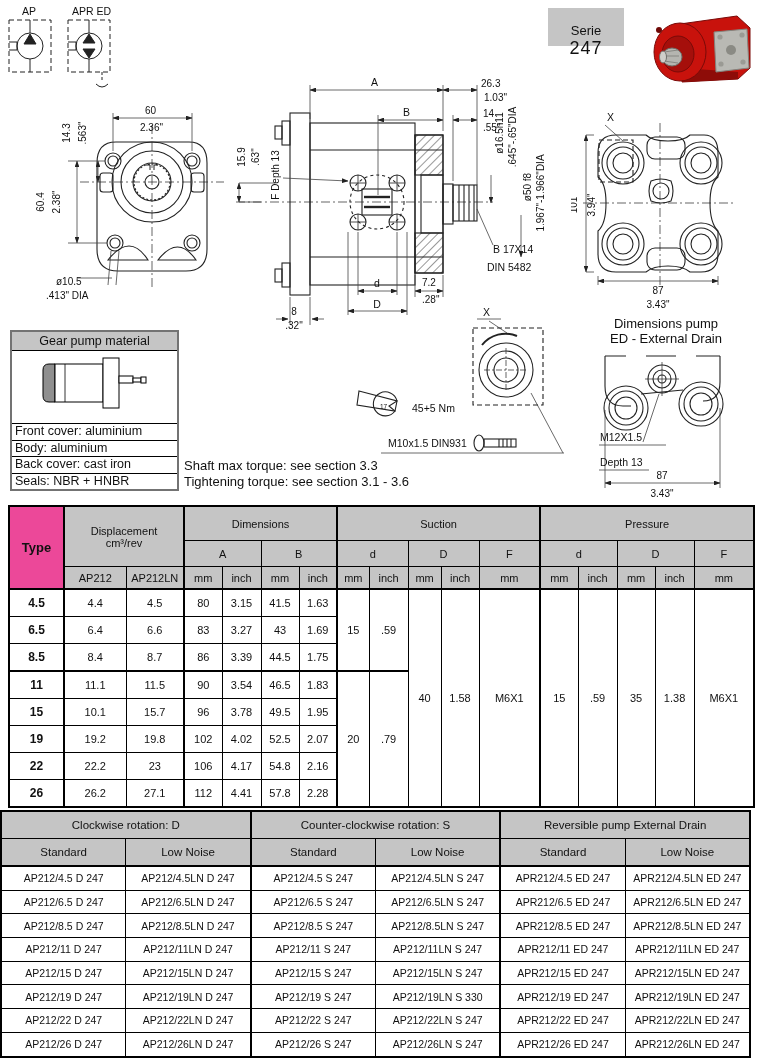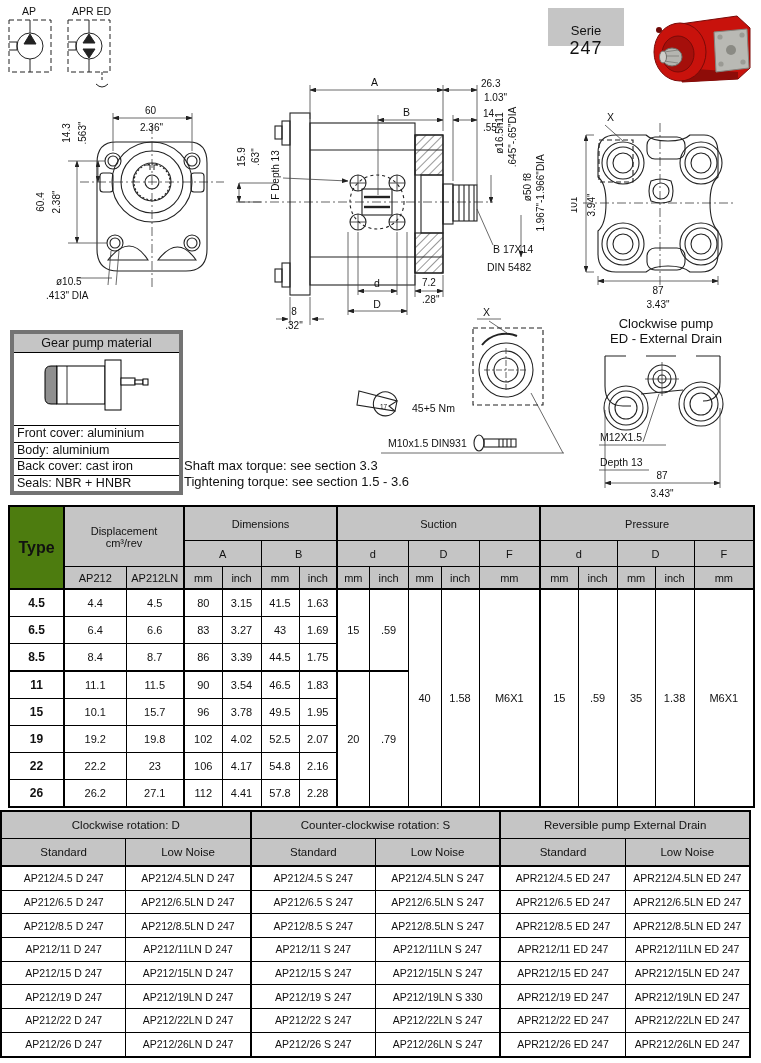--- a/index.html
+++ b/index.html
@@ -9,21 +9,21 @@
   svg text{font-family:"Liberation Sans",sans-serif;fill:#111;}
   .dimt{font-size:10px;}
   .dimt2{font-size:10.5px;}
 
   
   #serie{left:548px;top:8px;width:76px;height:38px;background:#c5c5c5;text-align:center;}
   #serie .l1{font-size:13px;padding-top:15px;}
   #serie .l2{font-size:18px;letter-spacing:1px;}
 
   
-  #matbox{left:10px;top:330px;width:165px;border:4px solid #737373;background:#fff;font-size:12.5px;}
+  #matbox{left:10px;top:330px;width:165px;border:2px solid #737373;background:#fff;font-size:12.5px;}
   #matbox .mtitle{background:#c5c5c5;border-bottom:1px solid #000;text-align:center;
                   font-size:12.5px;padding:2px 0;}
   #matbox .mdiag{height:72px;display:flex;align-items:center;justify-content:center;}
   #matbox .mrow{border-top:1px solid #000;padding:1px 3px;line-height:13.5px;font-size:12.5px;white-space:nowrap;}
 
   
   #notes{left:184px;top:458px;font-size:13px;line-height:16px;}
 
   
   #rearcap{left:573px;top:316px;width:186px;text-align:center;font-size:13px;line-height:15px;}
@@ -33,21 +33,21 @@
   #spec{left:8px;top:505px;width:745px;border:2px solid #000;font-size:11px;}
   #spec th,#spec td{border:1px solid #000;text-align:center;vertical-align:middle;padding:0;
                     font-weight:normal;overflow:hidden;}
   #spec thead th{background:#c5c5c5;}
   #spec thead tr.r1 th{height:33px;}
   #spec thead tr.r2 th{height:25px;}
   #spec thead tr.r3 th{height:21px;}
   #spec tbody td{height:26px;background:#fff;}
   #spec tbody tr:first-child td{border-top-width:2px;}
   #spec .typeCell{font-weight:bold;font-size:12px;}
-  #spec .thType{font-weight:bold;font-size:16px;background:#4d7c0f;margin-top:32px;}
+  #spec .thType{font-weight:bold;font-size:13px;background:#ec4899;margin-top:32px;}
   .tL{border-left-width:2px !important;}
   .tB{border-bottom-width:2px !important;}
 
   #order{left:0;top:810px;width:751px;border:2px solid #000;font-size:10.5px;}
   #order th,#order td{border:1px solid #000;text-align:center;vertical-align:middle;padding:0;
                       font-weight:normal;overflow:hidden;white-space:nowrap;}
   #order thead th{background:#c5c5c5;font-size:11.5px;}
   #order thead tr.r1 th{height:26px;}
   #order thead tr.r2 th{height:26px;}
   #order tbody td{height:22.7px;background:#fff;}
@@ -317,21 +317,21 @@
       <line x1="27" y1="196" x2="147" y2="196" marker-start="url(#a3)" marker-end="url(#a3)"></line>
     </g>
     <text class="dimt2" x="36" y="36">X</text>
     <text class="dimt" transform="rotate(-90 6 120)" x="6" y="120" text-anchor="middle">101</text>
     <text class="dimt" transform="rotate(-90 24 120)" x="24" y="120" text-anchor="middle">3.94"</text>
     <text class="dimt" x="87" y="209" text-anchor="middle">87</text>
     <text class="dimt" x="87" y="223" text-anchor="middle">3.43"</text>
   </svg>
 
   <div class="abs" id="rearcap">
-    <div>Clockwise pump</div>
+    <div>Dimensions pump</div>
     <div>ED - External Drain</div>
   </div>
 
   <svg class="abs" style="left:571px;top:346px" width="190" height="158" viewBox="0 0 190 158">
     <defs>
         <marker id="a4" viewBox="0 0 8 6" markerWidth="8" markerHeight="6" refX="7.5" refY="3" orient="auto-start-reverse">
           <path d="M0,0 L8,3 L0,6 Z" fill="#222"></path>
         </marker>
       </defs>
     <g stroke="#222" fill="none" stroke-width="1.1">
@@ -381,21 +381,21 @@
       </svg>
     </div>
     <div class="mrow">Front cover: aluminium</div>
     <div class="mrow">Body: aluminium</div>
     <div class="mrow">Back cover: cast iron</div>
     <div class="mrow">Seals: NBR + HNBR</div>
   </div>
 
   <div class="abs" id="notes">
     <div>Shaft max torque: see section 3.3</div>
-    <div>Tightening torque: see section 1.5 - 3.6</div>
+    <div>Tightening torque: see section 3.1 - 3.6</div>
   </div>
 
   <table class="abs" id="spec">
     <colgroup>
       <col style="width:55px">
         <col style="width:62px">
         <col style="width:58px">
       <col style="width:38px">
         <col style="width:39px">
         <col style="width:38px">

